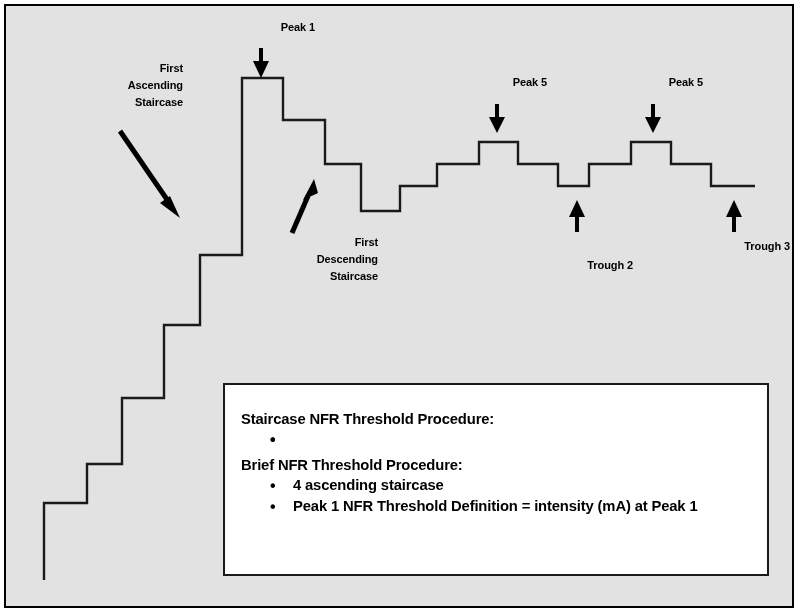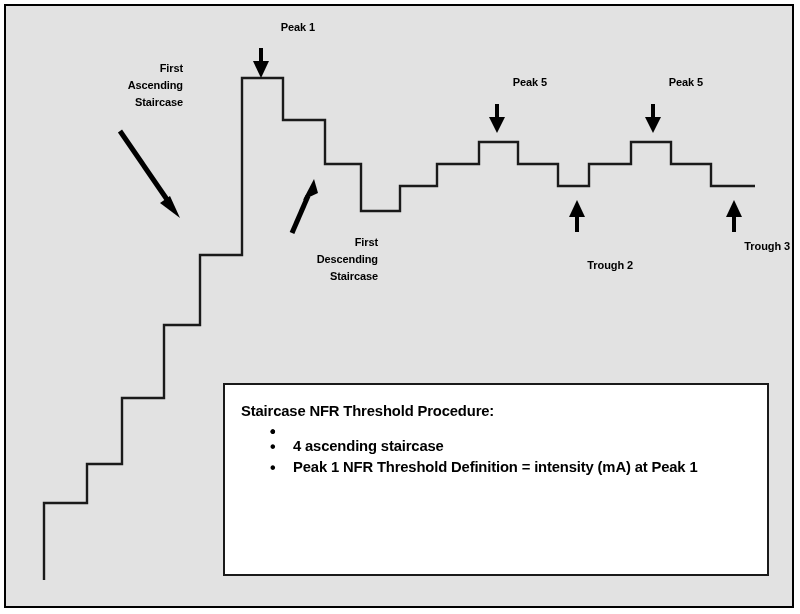--- a/index.html
+++ b/index.html
@@ -55,21 +55,21 @@
     box-sizing: border-box;
     background: #ffffff;
     border: 2px solid #1a1a1a;
     padding: 14px 16px 10px 16px;
   }
   .legend-heading {
     font-family: "Liberation Sans", sans-serif;
     font-weight: bold;
     font-size: 14.8px;
     color: #000000;
-    margin: 4px 0 3px 0;
+    margin: 12px 0 3px 0;
     letter-spacing: -0.15px;
   }
   .legend-list {
     list-style: none;
     margin: 0 0 0 0;
     padding: 0;
   }
   .legend-list li {
     position: relative;
     font-family: "Liberation Sans", sans-serif;
@@ -169,20 +169,21 @@
       <li>
         <span class="bullet">•</span>
       </li>
       <li>
         <span class="bullet">•</span>
       </li>
     </ul>
 
     <div class="legend-gap"></div>
 
+    <div class="legend-heading">Brief NFR Threshold Procedure:</div>
     <ul class="legend-list">
       <li>
         <span class="bullet">•</span>
         <span>4 ascending staircase</span>
       </li>
       <li>
         <span class="bullet">•</span>
         <span>Peak 1 NFR Threshold Definition = intensity (mA) at Peak 1</span>
       </li>
     </ul>

